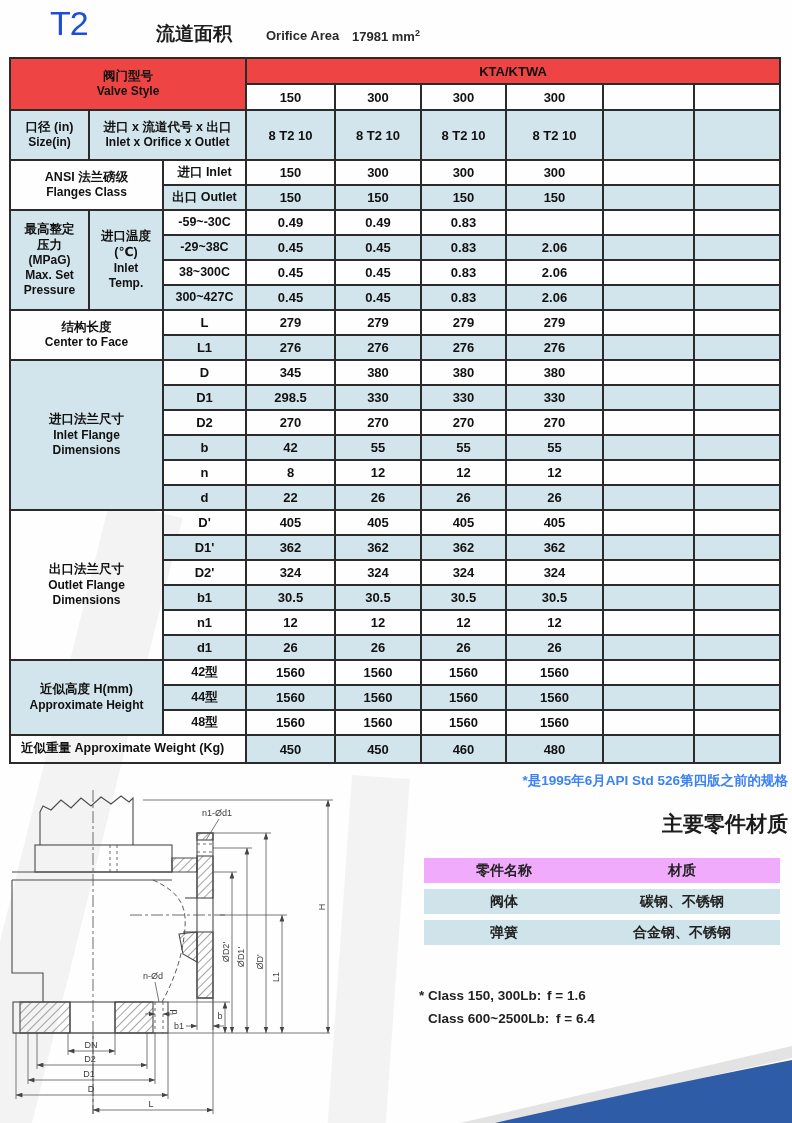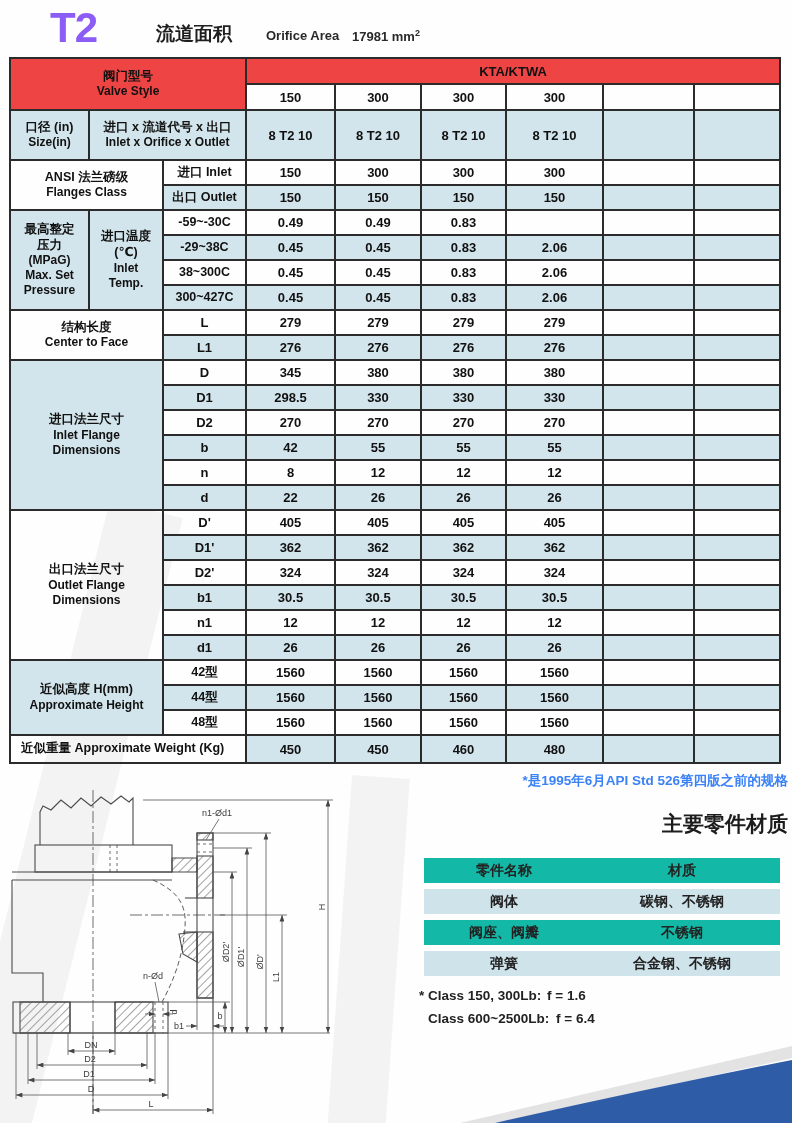--- a/index.html
+++ b/index.html
@@ -1,19 +1,19 @@
 <!DOCTYPE html>
 <html><head>
 <meta charset="utf-8">
 <style>
   html,body{margin:0;padding:0;background:#888;}
   .page{position:relative;width:792px;height:1123px;background:#fefefe;margin:0 auto;
         font-family:"Liberation Sans","DejaVu Sans",sans-serif;overflow:hidden;color:#222;}
   
-  .t2-model{position:absolute;left:50px;top:4px;font-size:42px;font-weight:bold;color:#8b5cf6;letter-spacing:-1px;}
+  .t2-model{position:absolute;left:50px;top:4px;font-size:34px;font-weight:normal;color:#1d4ed8;letter-spacing:-1px;}
   .orifice-cn{position:absolute;left:156px;top:21px;font-size:19px;font-weight:bold;color:#1f1f1f;}
   .orifice-en{position:absolute;left:266px;top:28px;font-size:13px;font-weight:bold;color:#2a2a2a;}
   .orifice-val{position:absolute;left:352px;top:28px;font-size:13px;font-weight:bold;color:#2a2a2a;}
   .orifice-val sup{font-size:9px;}
   .title-blk{position:absolute;right:4px;top:5px;text-align:right;}
   .title-cn{font-size:23px;font-weight:bold;color:#1e70b0;letter-spacing:1px;}
   .title-en{font-size:15.5px;font-weight:bold;color:#3a3a3a;margin-top:2px;}
   
   .wm{position:absolute;background:rgba(0,0,0,0.045);z-index:1;pointer-events:none;}
   .decor{position:absolute;z-index:1;pointer-events:none;}
@@ -29,21 +29,21 @@
   .gy{background:#ef4444;margin-top:24px;}
   .w{background:transparent;}
   .left{text-align:left !important;padding-left:10px !important;}
   
   .api-note{position:absolute;right:4px;top:772px;font-size:13.5px;font-weight:bold;color:#3b82f6;z-index:2;}
   .mat-title{position:absolute;right:4px;top:810px;font-size:21px;font-weight:bold;color:#1c1c1c;z-index:2;}
   .mat-table{position:absolute;left:424px;top:858px;width:356px;z-index:2;}
   .mat-row{display:flex;height:25px;margin-bottom:6px;align-items:center;}
   .mat-c1{width:45%;text-align:center;font-size:14px;font-weight:bold;color:#222;}
   .mat-c2{width:55%;text-align:center;font-size:14px;font-weight:bold;color:#222;}
-  .mat-gy{background:#14b8a6;}
+  .mat-gy{background:#f0abfc;}
   .mat-bl{background:#cfe3eb;}
   .class-notes{position:absolute;left:419px;top:988px;z-index:2;}
   .class-note{display:flex;font-size:13.5px;font-weight:bold;color:#222;margin-bottom:8px;}
   .class-note .lhs{min-width:128px;}
   .class-note.indent{padding-left:9px;}
   
   .drawing{position:absolute;left:5px;top:782px;z-index:2;}
   .drawing text{font-family:"Liberation Sans","DejaVu Sans",sans-serif;font-size:9px;fill:#3c3c3c;}
 </style>
 </head>
@@ -361,24 +361,20 @@
 
   <div class="mat-title">主要零件材质</div>
   <div class="mat-table">
     <div class="mat-row mat-gy">
       <div class="mat-c1">零件名称</div>
       <div class="mat-c2">材质</div>
     </div>
     <div class="mat-row mat-bl">
       <div class="mat-c1">阀体</div>
       <div class="mat-c2">碳钢、不锈钢</div>
-    </div>
-    <div class="mat-row mat-gy">
-      <div class="mat-c1">阀座、阀瓣</div>
-      <div class="mat-c2">不锈钢</div>
     </div>
     <div class="mat-row mat-bl">
       <div class="mat-c1">弹簧</div>
       <div class="mat-c2">合金钢、不锈钢</div>
     </div>
   </div>
   <div class="class-notes">
     <div class="class-note">
       <span class="lhs">* Class 150, 300Lb:</span>
       <span>f = 1.6</span>

